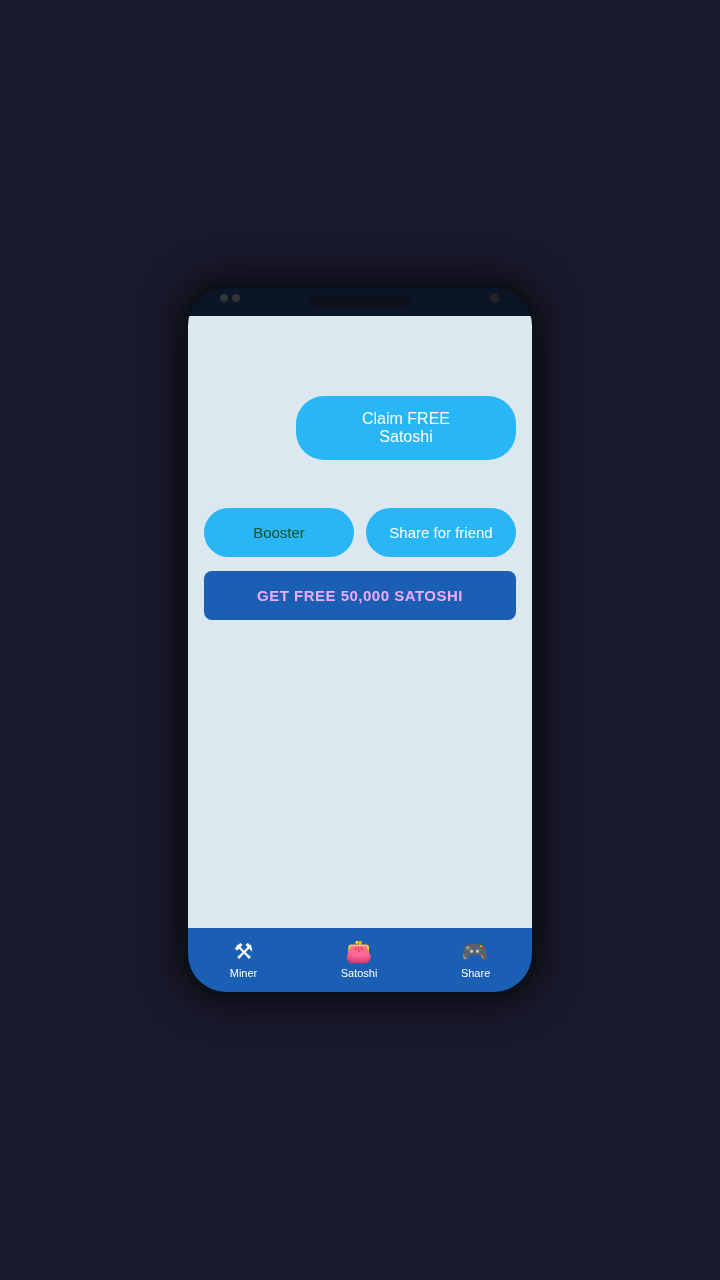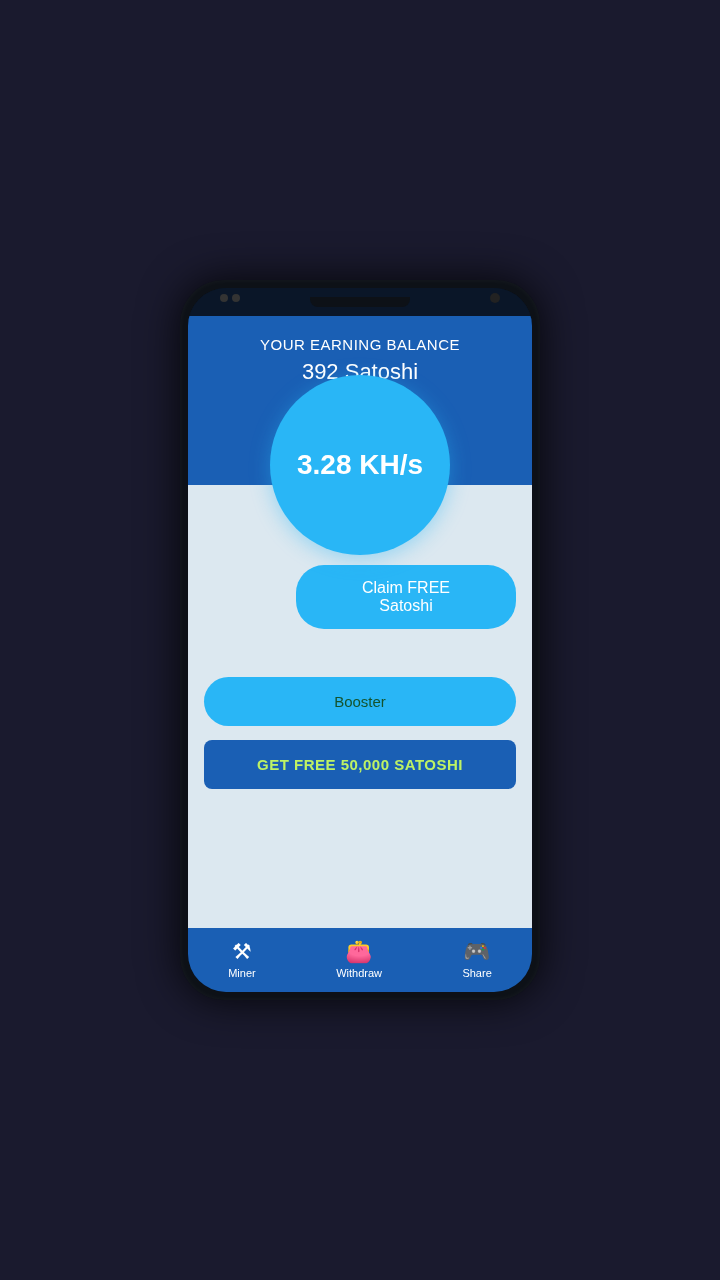--- a/index.html
+++ b/index.html
@@ -187,21 +187,21 @@
       border-radius: 28px;
       padding: 16px;
       font-size: 15px;
       font-weight: 500;
       cursor: pointer;
       flex: 1;
     }
 
     .get-free-btn {
       background: #1a5fb4;
-      color: #bef264;
+      color: #f0abfc;
       border: none;
       border-radius: 8px;
       padding: 16px;
       font-size: 15px;
       font-weight: 600;
       cursor: pointer;
       width: 100%;
       letter-spacing: 0.5px;
     }
 
@@ -249,52 +249,45 @@
       <div class="status-bar-dots">
         <div class="status-dot"></div>
         <div class="status-dot"></div>
       </div>
       <div class="status-bar-notch"></div>
       <div class="camera-dot"></div>
     </div>
 
     <div class="app-content">
 
-      <div class="top-section">
-        <span class="earning-balance-label">YOUR EARNING BALANCE</span>
-        <span class="earning-balance-value">392 Satoshi</span>
-
-        <div class="mining-circle">
-          <span class="mining-speed">3.28 KH/s</span>
-        </div>
-      </div>
 
       <div class="bottom-section">
 
         <button class="claim-btn">Claim FREE Satoshi</button>
 
 
         <div class="spacer"></div>
 
         <div class="row-buttons">
           <button class="booster-btn">Booster</button>
+          <button class="share-btn">Share for friend</button>
         </div>
 
         <button class="get-free-btn">GET FREE 50,000 SATOSHI</button>
 
       </div>
 
       <div class="bottom-nav">
         <div class="nav-item">
           <span class="nav-icon">⚒</span>
           <span class="nav-label">Miner</span>
         </div>
         <div class="nav-item">
           <span class="nav-icon">👛</span>
-          <span class="nav-label">Withdraw</span>
+          <span class="nav-label">Satoshi</span>
         </div>
         <div class="nav-item">
           <span class="nav-icon">🎮</span>
           <span class="nav-label">Share</span>
         </div>
       </div>
 
     </div>
   </div>
 </div>

